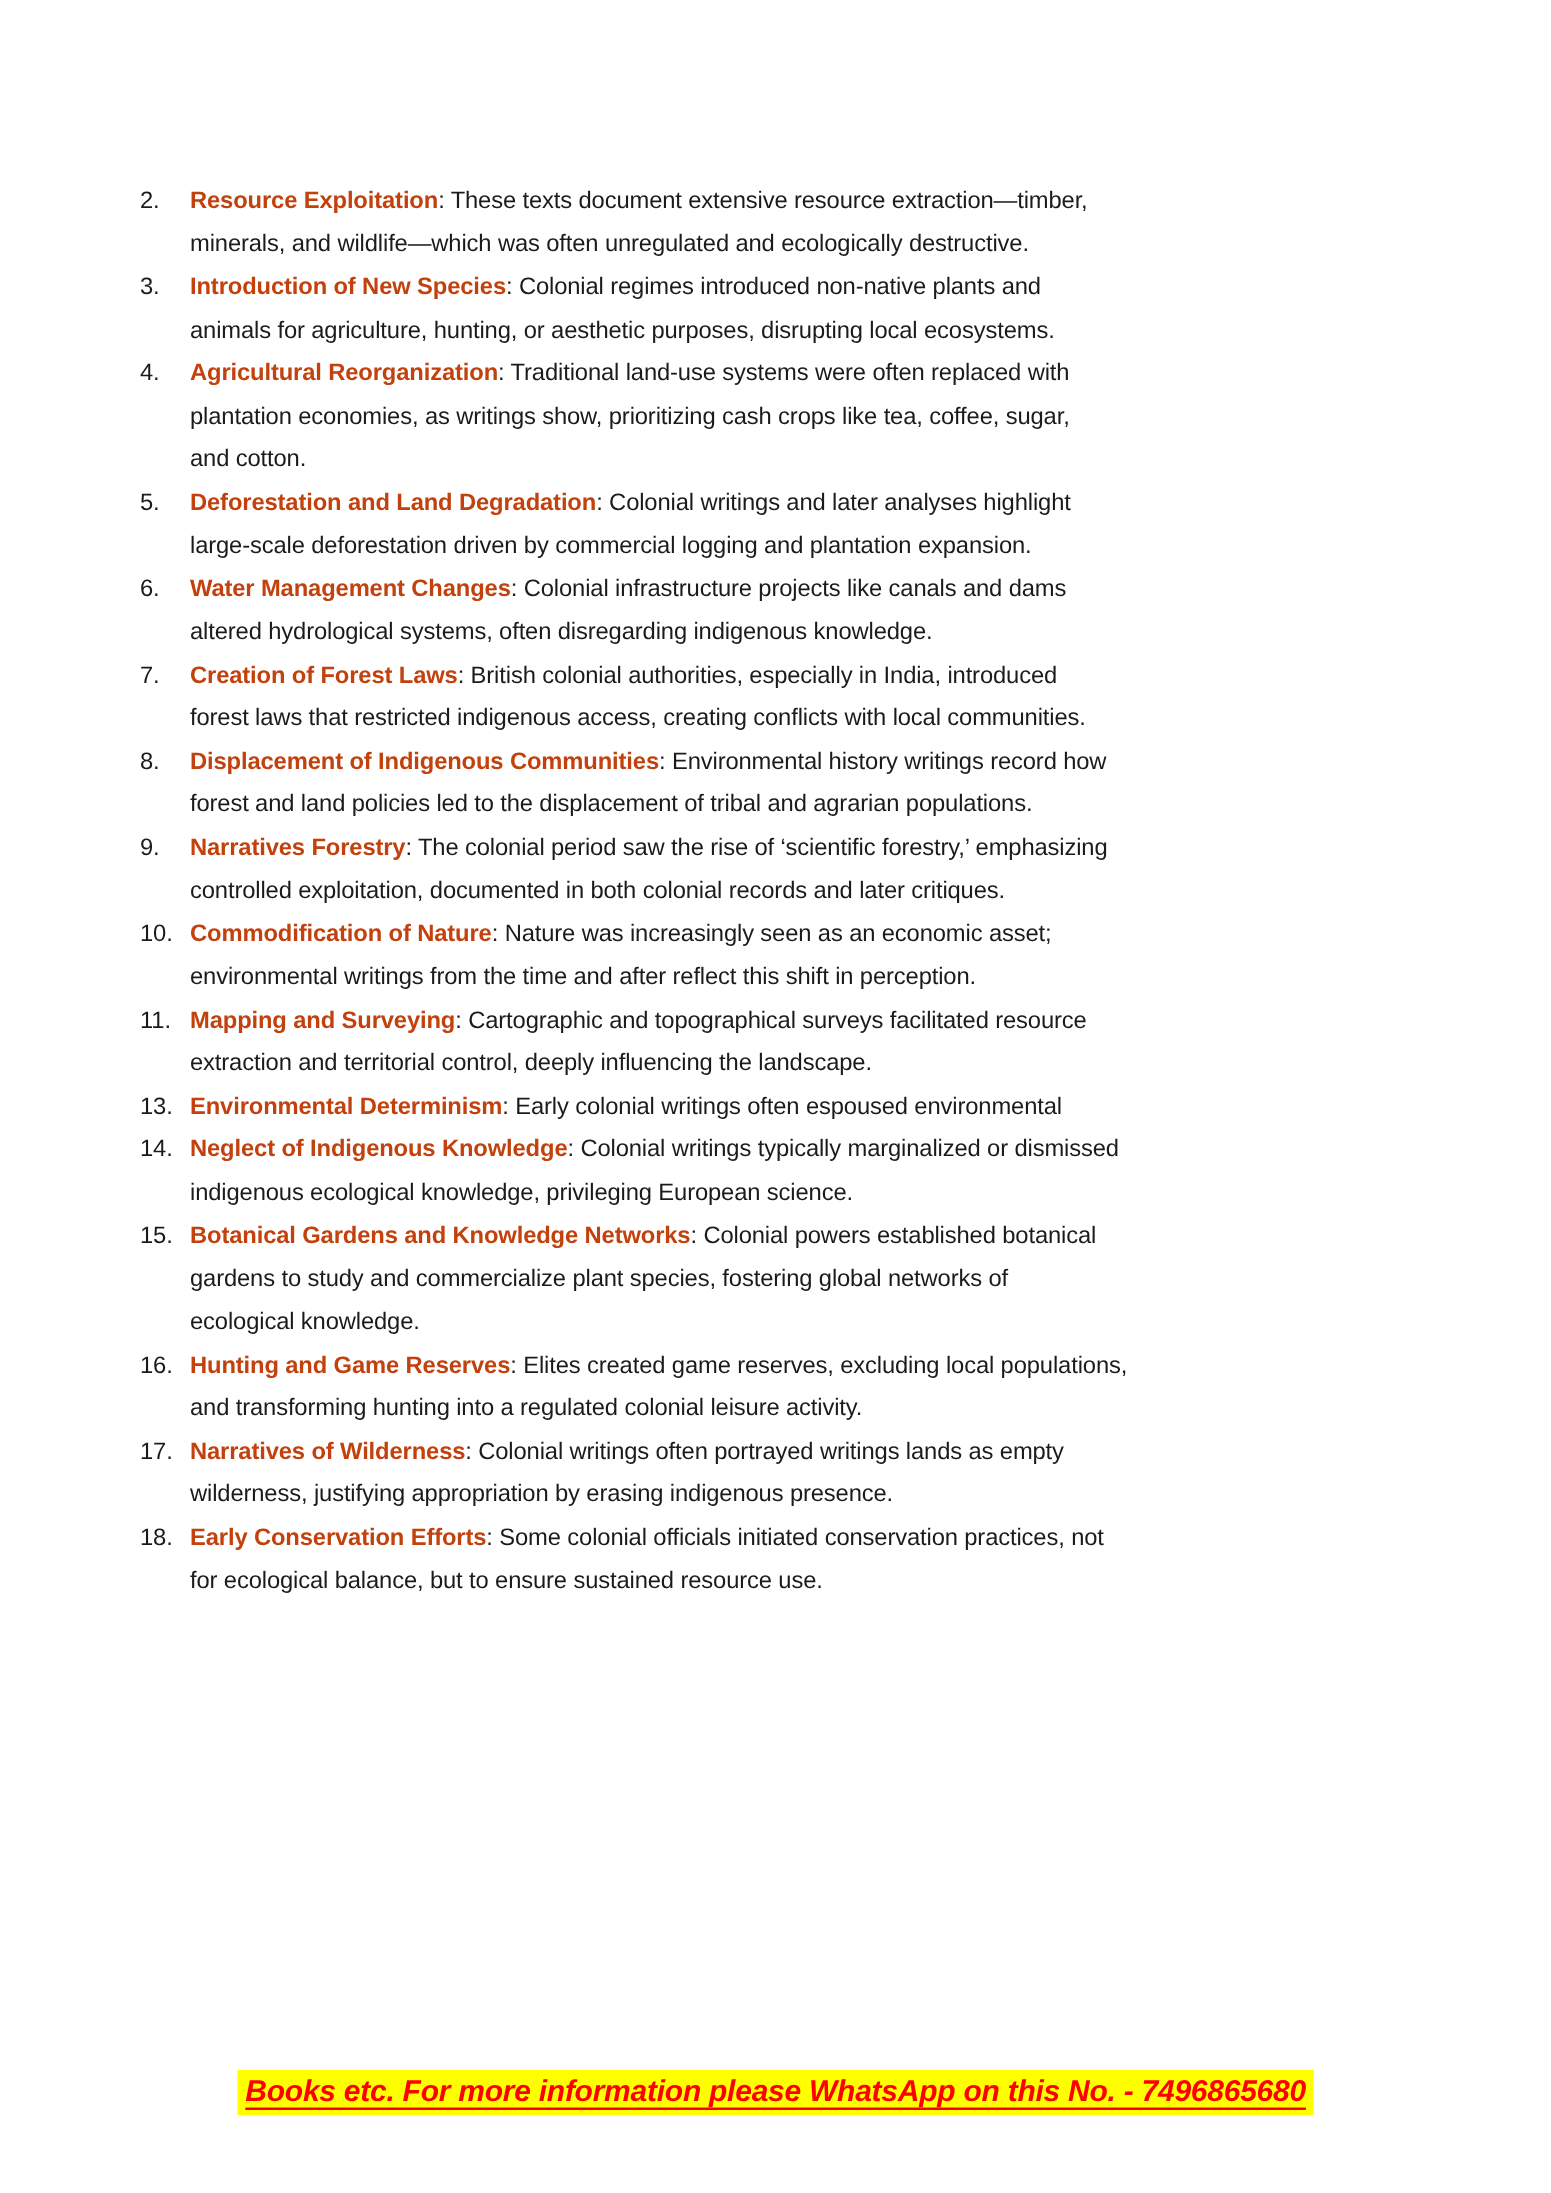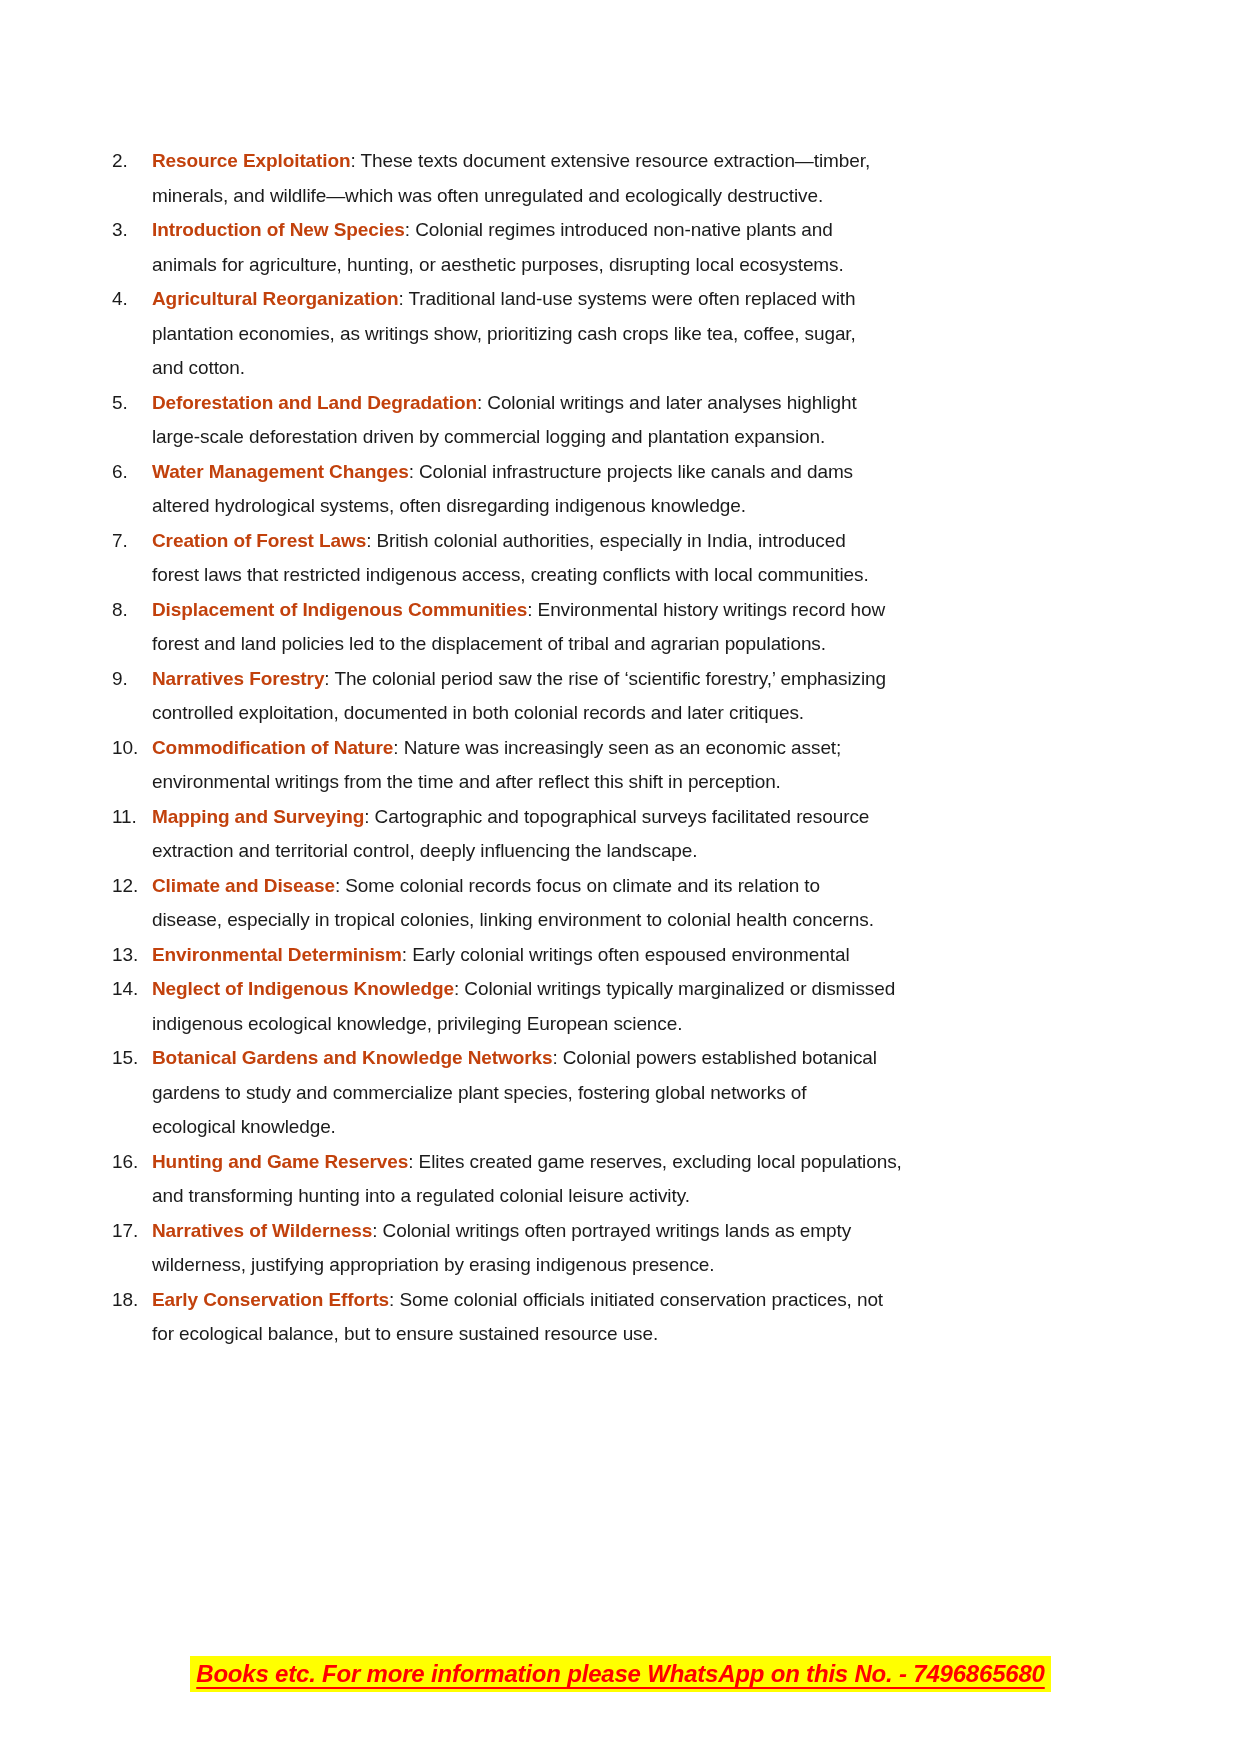--- a/index.html
+++ b/index.html
@@ -104,24 +104,20 @@
       </div>
       <div class="item">
         <div class="line"><span class="num">10.</span><span class="title">Commodification of Nature</span><span>: </span><span>Nature was increasingly seen as an economic asset;</span></div>
         <div class="line">environmental writings from the time and after reflect this shift in perception.</div>
       </div>
       <div class="item">
         <div class="line"><span class="num">11.</span><span class="title">Mapping and Surveying</span><span>: </span><span>Cartographic and topographical surveys facilitated resource</span></div>
         <div class="line">extraction and territorial control, deeply influencing the landscape.</div>
       </div>
       <div class="item">
-        <div class="line"><span class="num">12.</span><span class="title">Climate and Disease</span><span>: </span><span>Some colonial records focus on climate and its relation to</span></div>
-        <div class="line">disease, especially in tropical colonies, linking environment to colonial health concerns.</div>
-      </div>
-      <div class="item">
         <div class="line"><span class="num">13.</span><span class="title">Environmental Determinism</span><span>: </span><span>Early colonial writings often espoused environmental</span></div>
       </div>
       <div class="item">
         <div class="line"><span class="num">14.</span><span class="title">Neglect of Indigenous Knowledge</span><span>: </span><span>Colonial writings typically marginalized or dismissed</span></div>
         <div class="line">indigenous ecological knowledge, privileging European science.</div>
       </div>
       <div class="item">
         <div class="line"><span class="num">15.</span><span class="title">Botanical Gardens and Knowledge Networks</span><span>: </span><span>Colonial powers established botanical</span></div>
         <div class="line">gardens to study and commercialize plant species, fostering global networks of</div>
         <div class="line">ecological knowledge.</div>

